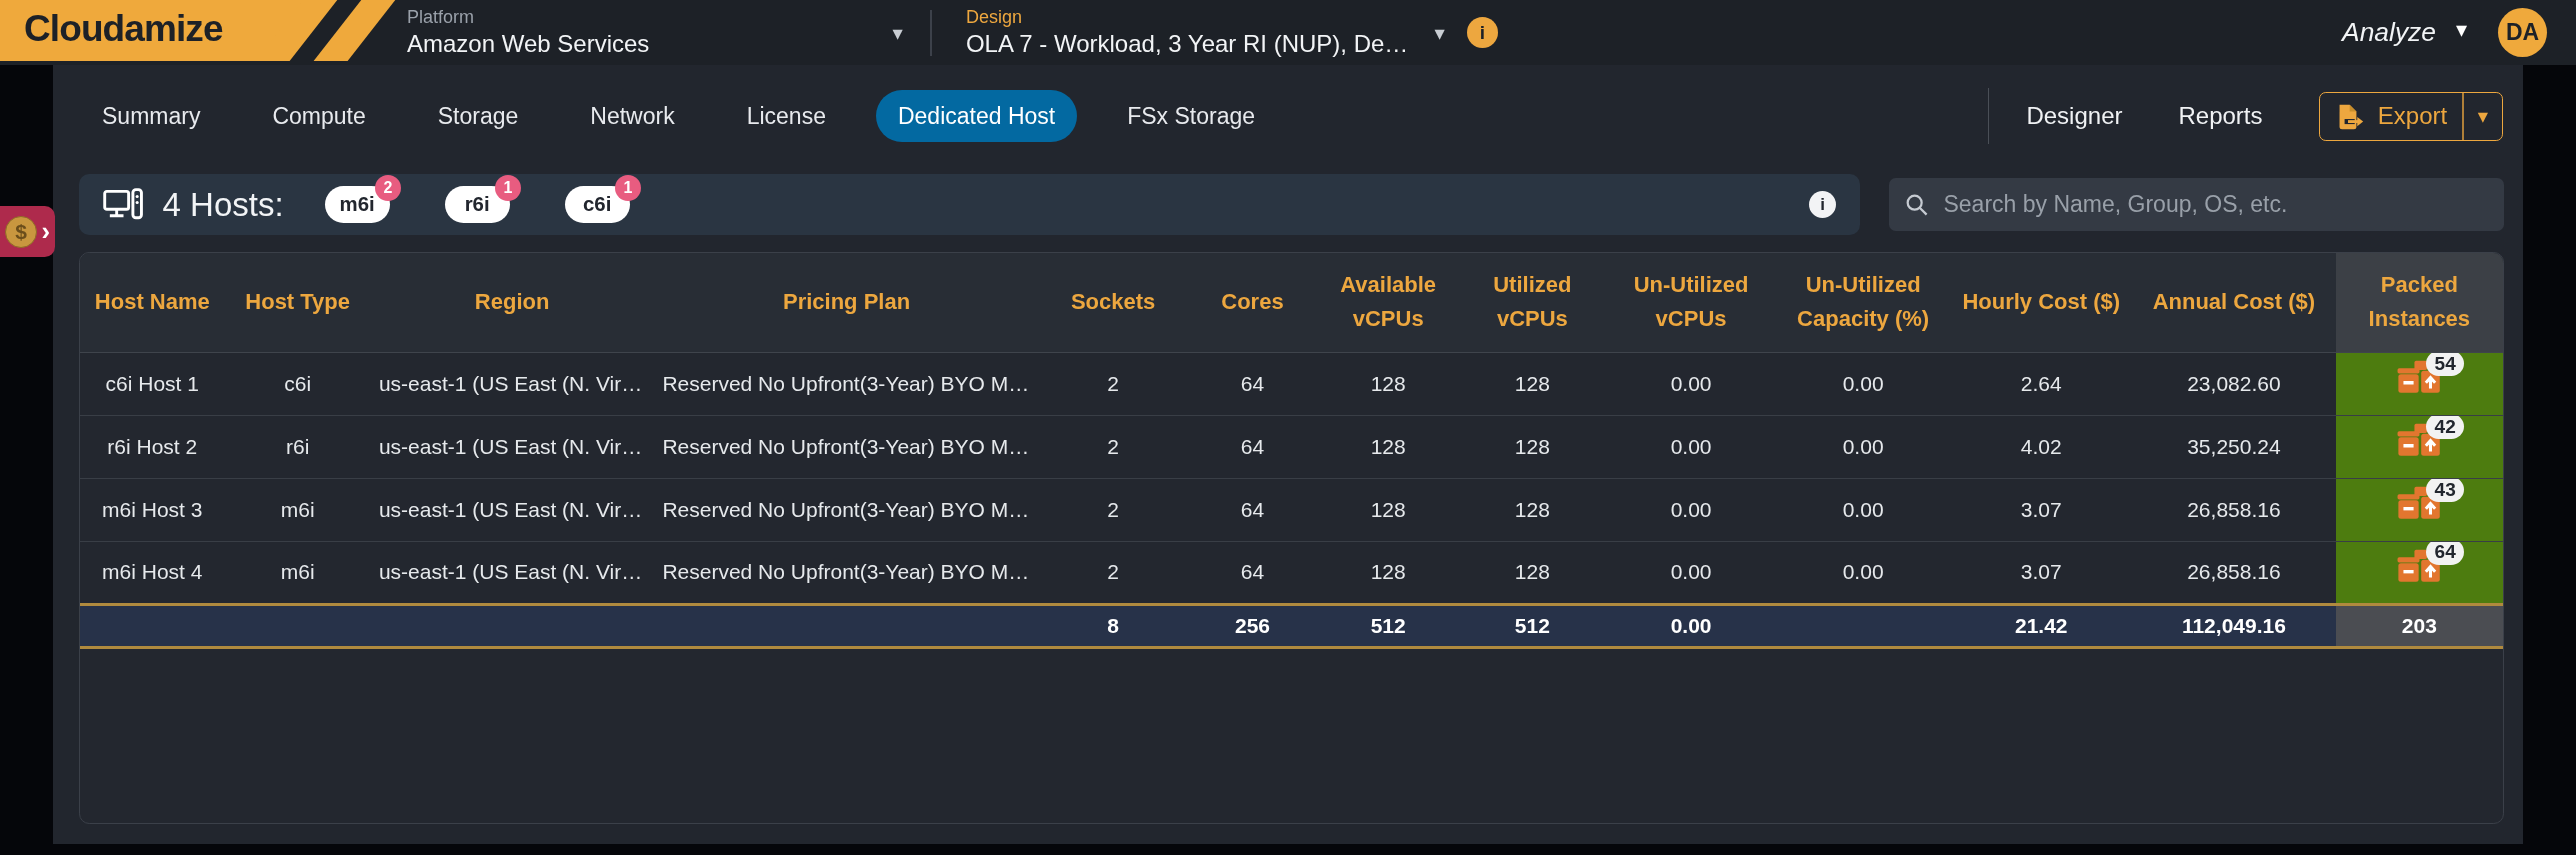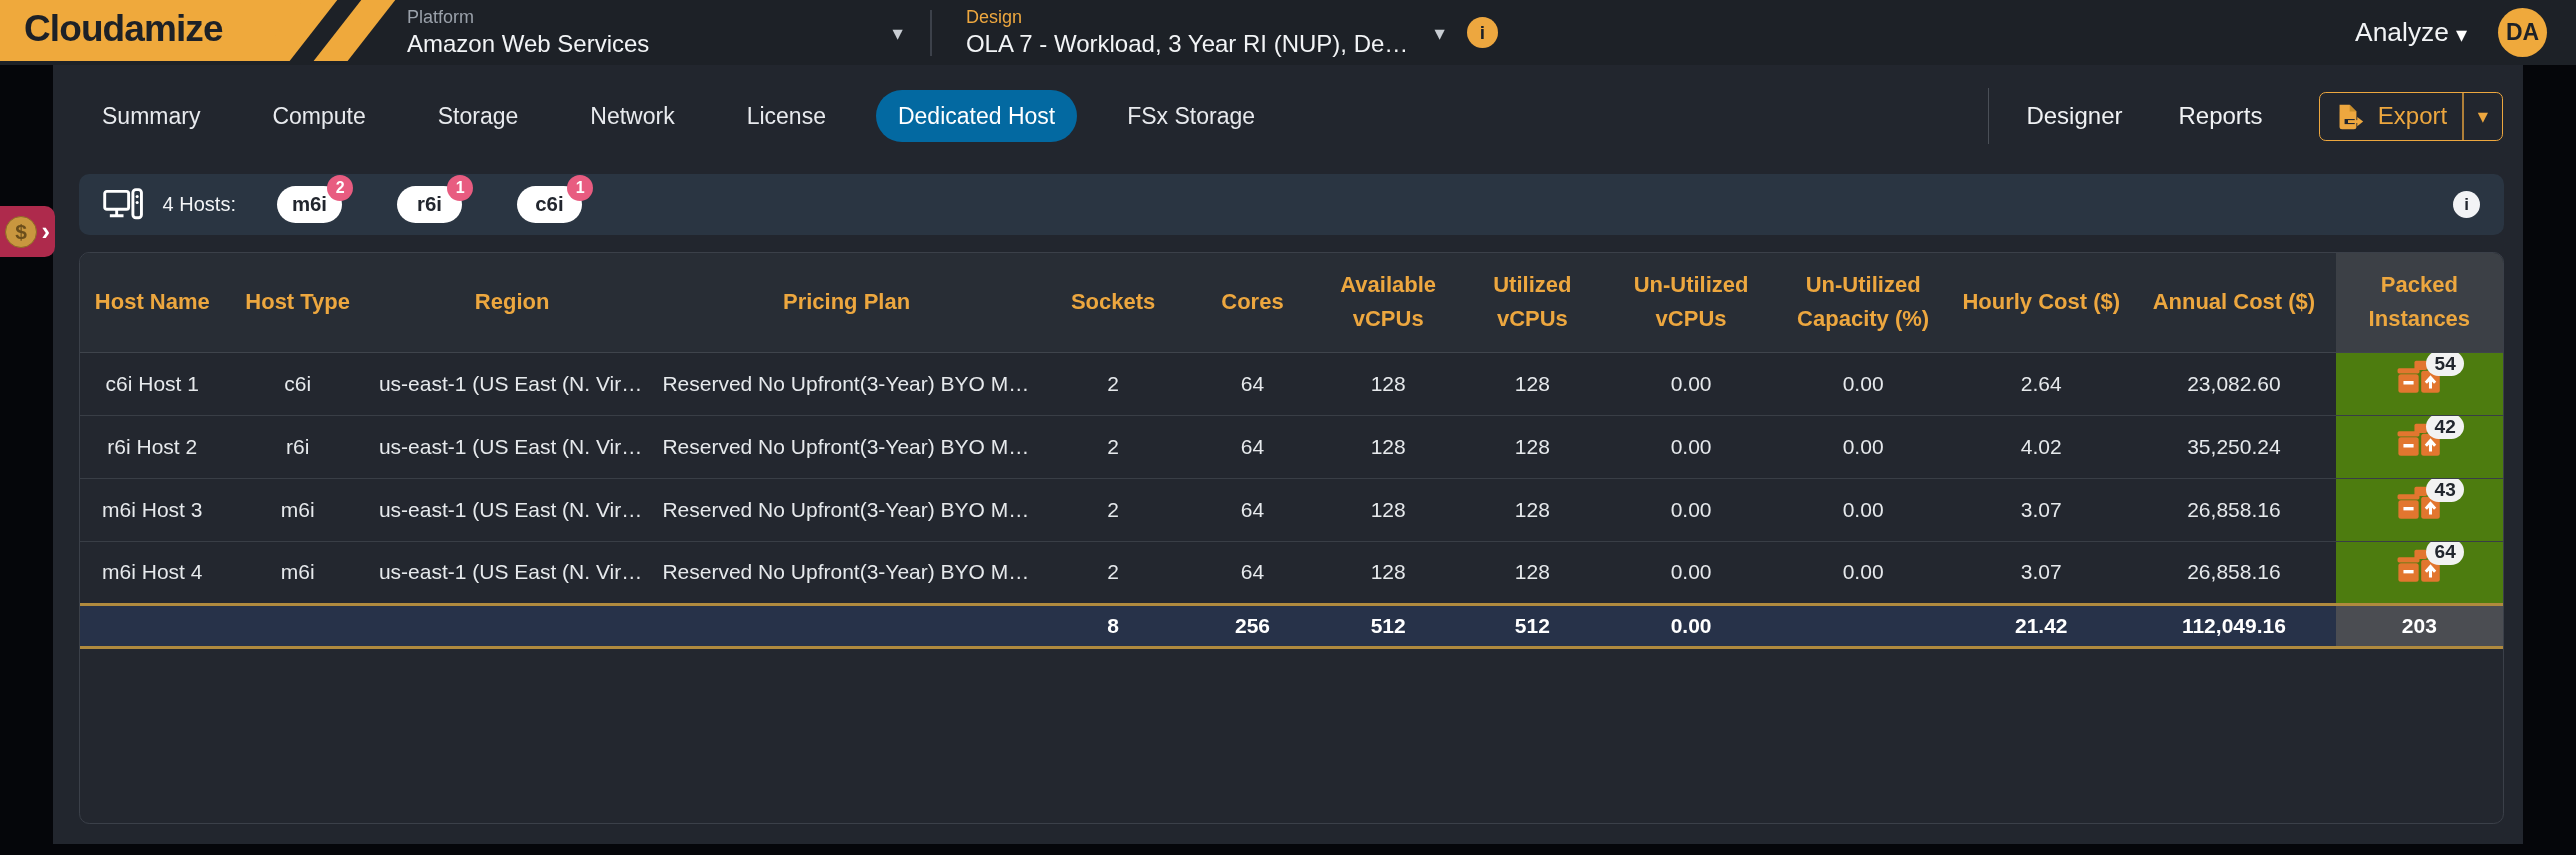--- a/index.html
+++ b/index.html
@@ -21,21 +21,21 @@
   .selector.platform { width:477px; }
   .selector.design { width:460px; margin-left:22px; }
   .selector.design .sel-value { max-width:451px; overflow:hidden; text-overflow:ellipsis; }
   .caret { font-size:20.4px; color:#C8CDD3; margin:0 8.5px; cursor:pointer; }
   .vdiv { width:1.7px; height:46px; background:#3C414A; margin:0 12px 0 19px; }
   .info-badge { width:31px; height:31px; border-radius:50%; display:flex; align-items:center; justify-content:center;
                 font-size:19px; font-weight:700; cursor:pointer; flex:0 0 auto; }
   .info-badge.orange { background:#EDA73F; color:#1D2127; margin-left:13.6px; }
   .info-badge.white { background:#F2F3F5; color:#22262E; margin-left:auto; margin-right:15.3px; width:27px; height:27px; font-size:17px; }
   .topbar-spacer { flex:1; }
-  .analyze { display:flex; align-items:flex-end; gap:7px; font-size:26.4px; color:#F2F4F6; cursor:pointer; margin-right:31px; }
+  .analyze { display:flex; align-items:flex-start; gap:20px; font-size:26.4px; color:#F2F4F6; cursor:pointer; margin-right:31px;font-style:italic; }
   .analyze .caret { color:#FFFFFF; font-size:22px; margin:0; }
   .avatar { width:49px; height:49px; border-radius:50%; background:#EFA93C; color:#1D2127; font-size:23px; font-weight:700;
             display:flex; align-items:center; justify-content:center; margin-right:29px; cursor:pointer; }
 
   
   .main { margin:0 53px; height:779px; background:#22262E; display:flex; flex-direction:column; }
 
   .toolbar { height:82px; display:flex; align-items:center; padding:0 20.4px 0 27px; margin-top:10.2px; }
   .tabs { display:flex; align-items:center; gap:28px; }
   .tab { font-size:23px; color:#E8EAEE; padding:12.8px 22px; border-radius:851px; cursor:pointer; white-space:nowrap; }
@@ -46,21 +46,21 @@
   .export-btn { display:flex; align-items:center; border:1.7px solid #EDA73F; border-radius:6.8px; height:49px;
                 padding:0 0 0 15.3px; cursor:pointer; color:#EDA73F; }
   .export-btn .label { font-size:24px; margin:0 15.3px 0 12px; }
   .export-sep { width:1.7px; height:48px; background:#EDA73F; opacity:.7; }
   .export-caret { padding:0 13.6px; font-size:20.4px; color:#EDA73F; }
 
   
   .filter-row { display:flex; align-items:center; margin:17px 19px 0 25.6px; }
   .hosts-bar { flex:1; height:61px; background:#2A3542; border-radius:10.2px; display:flex; align-items:center; padding:0 8.5px 0 24px; }
   .monitor-icon { flex:0 0 auto; margin-right:19px; }
-  .hosts-count { font-size:20px; color:#F2F4F6; margin-right:41px; white-space:nowrap; }
+  .hosts-count { font-size:33px; color:#F2F4F6; margin-right:41px; white-space:nowrap; }
   .chip { position:relative; background:#FFFFFF; color:#22262E; border-radius:851px; height:37px; min-width:65px;
           display:flex; align-items:center; justify-content:center; font-size:20.4px; font-weight:600;
           margin-right:55px; cursor:pointer; }
   .chip-badge { position:absolute; top:-11px; right:-11px; min-width:25.6px; height:25.6px; border-radius:851px;
                 background:#E85C80; color:#FFFFFF; font-size:16px; font-weight:700;
                 display:flex; align-items:center; justify-content:center; padding:0 5.1px; }
   .search-box { flex:0 0 615px; height:53px; margin-left:29px; background:#343A44; border-radius:6.8px;
                 display:flex; align-items:center; padding:0 15.3px; }
   .search-box svg { flex:0 0 auto; margin-right:13.6px; }
   .search-box input { flex:1; background:transparent; border:none; outline:none; font-size:23px; color:#E6E9EC;
@@ -169,20 +169,27 @@
           <div class="chip">
             <span>r6i</span>
             <span class="chip-badge">1</span>
           </div>
           <div class="chip">
             <span>c6i</span>
             <span class="chip-badge">1</span>
           </div>
         </div>
       <div class="info-badge white">i</div>
+    </div>
+    <div class="search-box">
+      <svg width="25.6" height="25.6" viewBox="0 0 30 30">
+        <circle cx="12.5" cy="12.5" r="8.2" fill="none" stroke="#C6CBD2" stroke-width="2.6"></circle>
+        <line x1="18.7" y1="18.7" x2="26.5" y2="26.5" stroke="#C6CBD2" stroke-width="2.6"></line>
+      </svg>
+      <input type="text" placeholder="Search by Name, Group, OS, etc." style="">
     </div>
   </div>
 
   <div class="table-card">
     <table>
       <colgroup id="cols">
           <col style="width: 6%;">
           <col style="width: 6%;">
           <col style="width: 11.7%;">
           <col style="width: 15.9%;">

